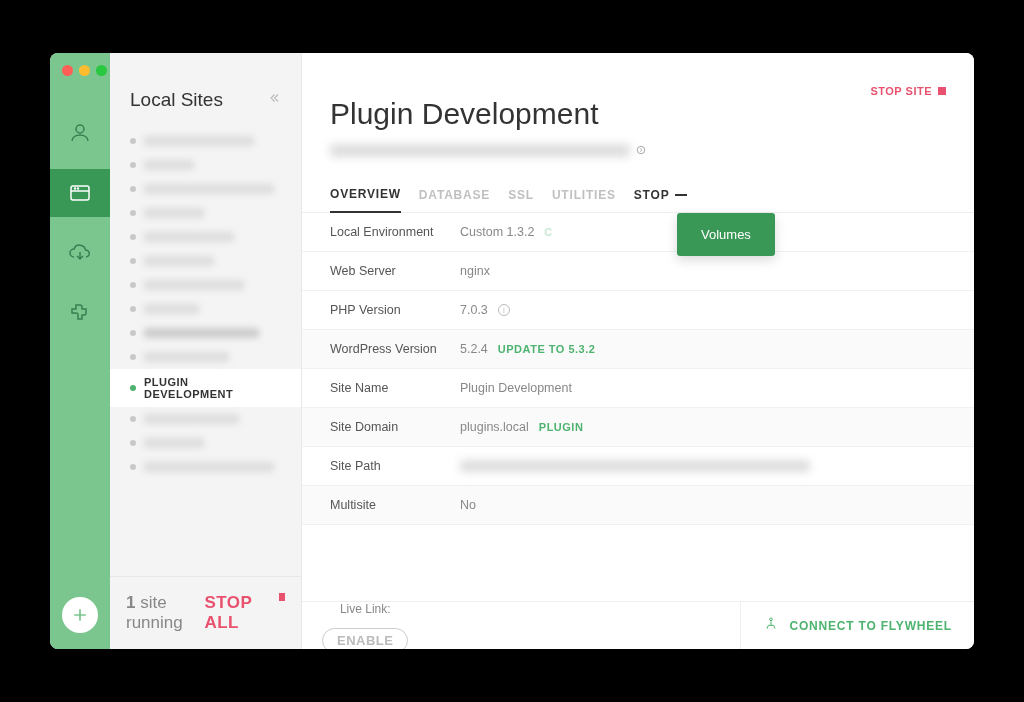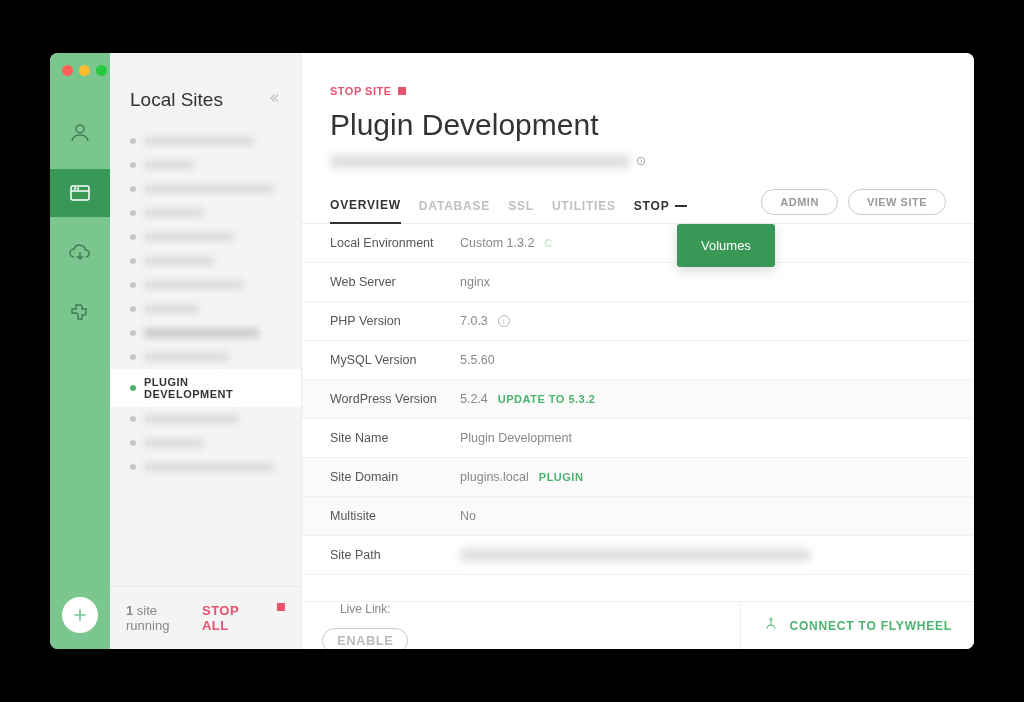--- a/index.html
+++ b/index.html
@@ -29,28 +29,28 @@
 .collapse-btn { color: #bbb; cursor: pointer; font-size: 16px; }
 
 .site-list { flex: 1; overflow-y: auto; padding: 6px 0; }
 .site-item { padding: 7px 20px; display: flex; align-items: center; gap: 8px; font-size: 11px; font-weight: 600; letter-spacing: 0.5px; color: #333; cursor: pointer; }
 .site-item-dot { width: 6px; height: 6px; border-radius: 50%; }
 .dot-green { background: #4db36f; }
 .dot-gray { background: #c8c8c8; }
 .site-item.active { background: #fff; }
 .site-item .blur { height: 10px; border-radius: 2px; filter: blur(3px); }
 
-.sidebar-footer { border-top: 1px solid #e8e8e8; padding: 16px 16px; display: flex; align-items: center; justify-content: space-between; font-size: 13px; color: #888; }
+.sidebar-footer { border-top: 1px solid #e8e8e8; padding: 16px 16px; display: flex; align-items: center; justify-content: space-between; font-size: 17px; color: #888; }
 .stop-all { color: #e8526e; font-weight: 600; letter-spacing: 0.5px; cursor: pointer; display: flex; align-items: flex-start; gap: 10px; }
 .stop-all .sq { width: 8px; height: 8px; background: #e8526e; }
 
 
 .main { flex: 1; display: flex; flex-direction: column; background: #fff; }
 .main-header { padding: 32px 28px 0; }
-.main-top-row { display: flex; margin-bottom: 11px; }
+.main-top-row { display: flex; justify-content: flex-end; margin-bottom: 0px; }
 .stop-site { color: #e8526e; font-size: 11px; font-weight: 600; letter-spacing: 0.5px; display: flex; align-items: center; gap: 6px; cursor: pointer; }
 .stop-site .sq { width: 8px; height: 8px; background: #e8526e; }
 .main-title { font-size: 30px; font-weight: 400; color: #333; margin-bottom: 10px; }
 .main-path { display: flex; align-items: center; gap: 6px; margin-bottom: 18px; }
 .main-path .blur { height: 13px; width: 300px; filter: blur(4px); background: #ddd; border-radius: 2px; }
 .path-icon { color: #999; }
 
 .tabs-row { display: flex; align-items: center; border-bottom: 1px solid #eee; padding: 0 28px; gap: 18px; position: relative; }
 .tab { font-size: 12px; font-weight: 700; letter-spacing: 0.8px; color: #c0c0c0; padding: 10px 0; cursor: pointer; }
 .tab.active { color: #333; border-bottom: 2px solid #333; margin-bottom: -1px; }
@@ -222,24 +222,20 @@
 
     <div class="tabs-row">
       <div class="tab active">OVERVIEW</div>
       <div class="tab">DATABASE</div>
       <div class="tab">SSL</div>
       <div class="tab">UTILITIES</div>
       <div class="tab more">
           <span>STOP</span>
           <span class="dash"></span>
         </div>
-      <div class="btn-group">
-        <button class="pill-btn">ADMIN</button>
-        <button class="pill-btn">VIEW SITE</button>
-      </div>
       <div class="dropdown">Volumes</div>
     </div>
 
     <div class="details">
       <div class="row">
         <div class="row-label">Local Environment</div>
         <div class="row-val">
             <span>Custom 1.3.2</span>
             <span class="link-green" style="opacity:0.3">C</span>
           </div>
@@ -248,51 +244,47 @@
         <div class="row-label">Web Server</div>
         <div class="row-val">nginx</div>
       </div>
       <div class="row">
         <div class="row-label">PHP Version</div>
         <div class="row-val">
             <span>7.0.3</span>
             <span class="info-icon">i</span>
           </div>
       </div>
-      <div class="row">
-        <div class="row-label">MySQL Version</div>
-        <div class="row-val">5.5.60</div>
-      </div>
       <div class="row alt">
         <div class="row-label">WordPress Version</div>
         <div class="row-val">
             <span>5.2.4</span>
             <span class="link-green">UPDATE TO 5.3.2</span>
           </div>
       </div>
       <div class="row">
         <div class="row-label">Site Name</div>
         <div class="row-val">Plugin Development</div>
       </div>
       <div class="row alt">
         <div class="row-label">Site Domain</div>
         <div class="row-val">
             <span>plugins.local</span>
             <span class="link-green">PLUGIN</span>
+          </div>
+      </div>
+      <div class="row">
+        <div class="row-label">Site Path</div>
+        <div class="row-val">
+            <span class="row-blur"></span>
           </div>
       </div>
       <div class="row alt">
         <div class="row-label">Multisite</div>
         <div class="row-val">No</div>
-      </div>
-      <div class="row">
-        <div class="row-label">Site Path</div>
-        <div class="row-val">
-            <span class="row-blur"></span>
-          </div>
       </div>
     </div>
 
     <div class="bottom">
       <div class="bottom-left">
         <span>Live Link:</span>
         <button class="enable-btn">ENABLE</button>
       </div>
       <div class="bottom-right">
         <span class="fly-icon"><svg viewBox="0 0 24 24">

